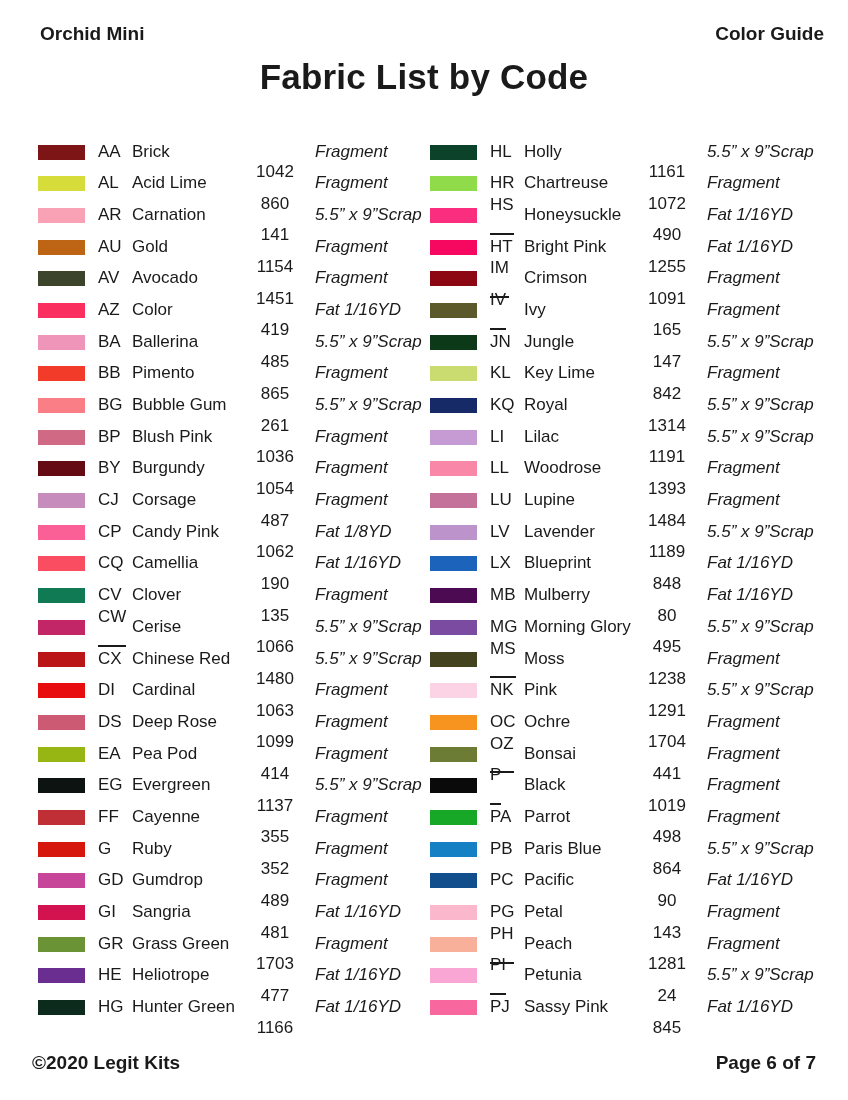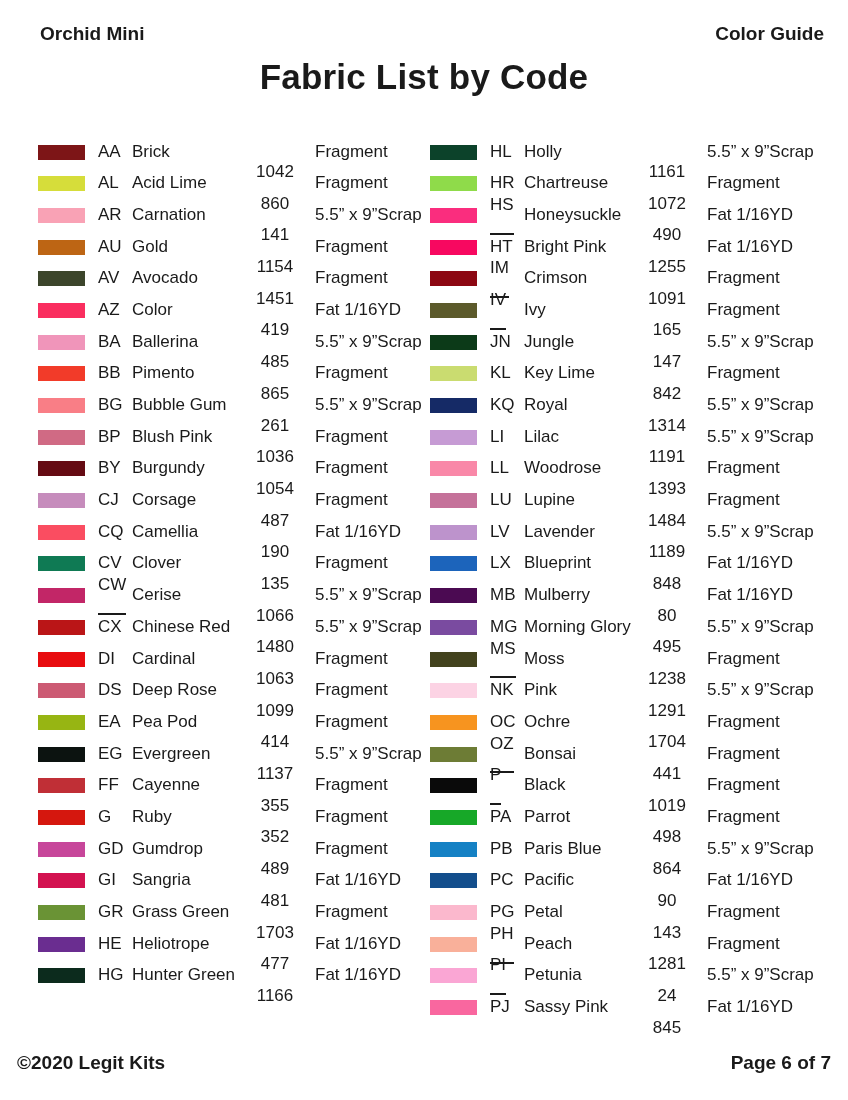--- a/index.html
+++ b/index.html
@@ -47,28 +47,28 @@
   .code.underlined {
     border-bottom: 2px solid #1a1a1a;
     padding-bottom: 19px;
     display: inline-block;
     line-height: 1.05;
     text-align: right;
   }
   .code-cell { align-self: center; }
   .fname { white-space: nowrap; }
   .num { text-align: center; white-space: nowrap; margin-top: 41px; }
-  .size { padding-left: 20px; white-space: nowrap; }
+  .size { padding-left: 20px; white-space: nowrap; font-style: italic; }
   .page-footer {
     position: absolute;
     left: 0; right: 0;
     top: 1052px;
     display: flex;
     justify-content: space-between;
-    padding: 0 17px;
+    padding: 0 32px;
     font-size: 19px;
     font-weight: bold;
   }
 </style>
 </head>
 <body>
 
 <div class="page-header">
   <div>Orchid Mini</div>
   <div>Color Guide</div>
@@ -215,20 +215,31 @@
       <div class="swatch" style="background: rgb(198, 140, 188);"></div>
     </div>
     <div class="code-cell">
       <span class="code">CJ</span>
     </div>
     <div class="fname">Corsage</div>
     <div class="num">487</div>
     <div class="size">Fragment</div>
   </div>
 
+  <div class="fabric-row">
+    <div class="swatch-cell">
+      <div class="swatch" style="background: rgb(250, 96, 150);"></div>
+    </div>
+    <div class="code-cell">
+      <span class="code">CP</span>
+    </div>
+    <div class="fname">Candy Pink</div>
+    <div class="num">1062</div>
+    <div class="size">Fat 1/8YD</div>
+  </div>
 
   <div class="fabric-row">
     <div class="swatch-cell">
       <div class="swatch" style="background: rgb(250, 77, 97);"></div>
     </div>
     <div class="code-cell">
       <span class="code">CQ</span>
     </div>
     <div class="fname">Camellia</div>
     <div class="num">190</div>

